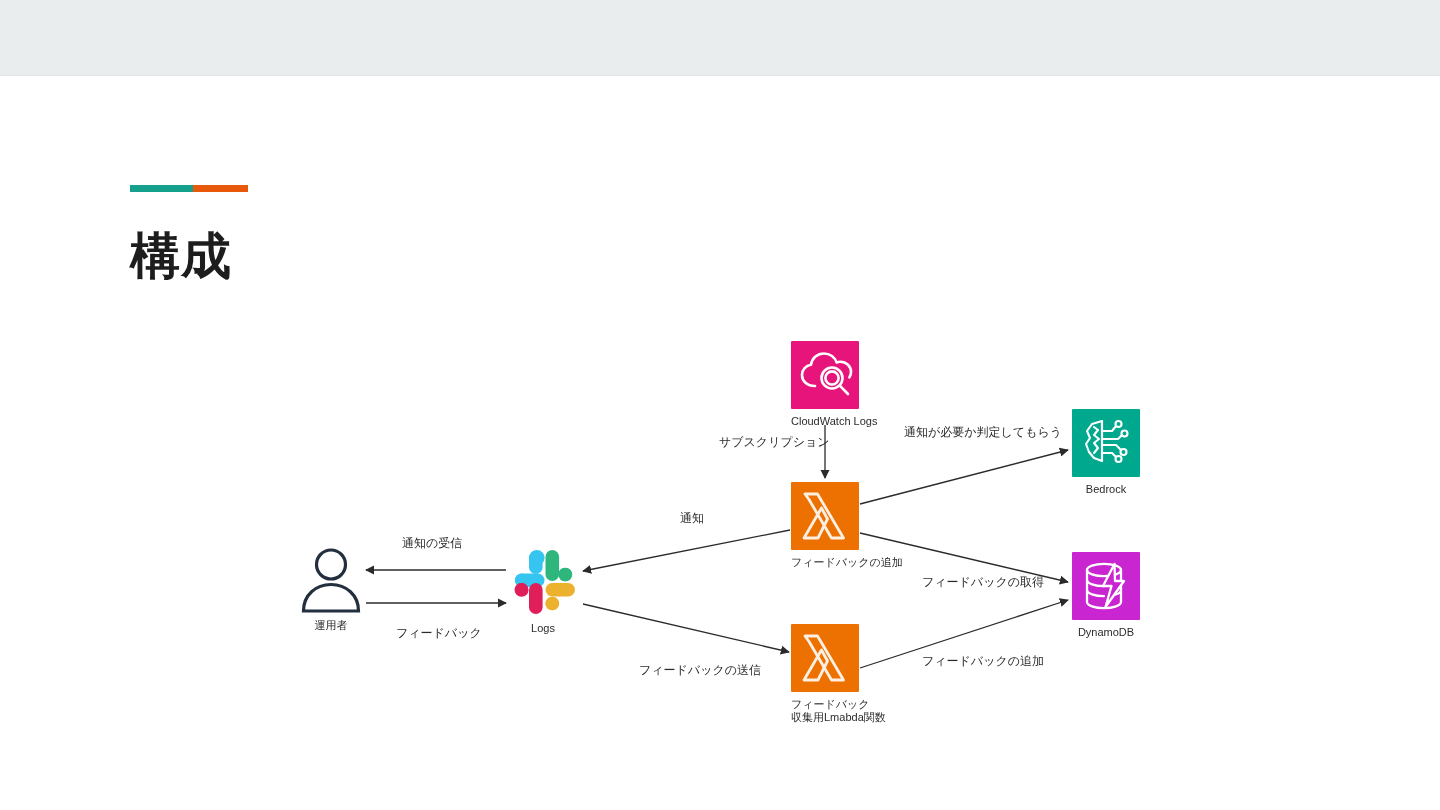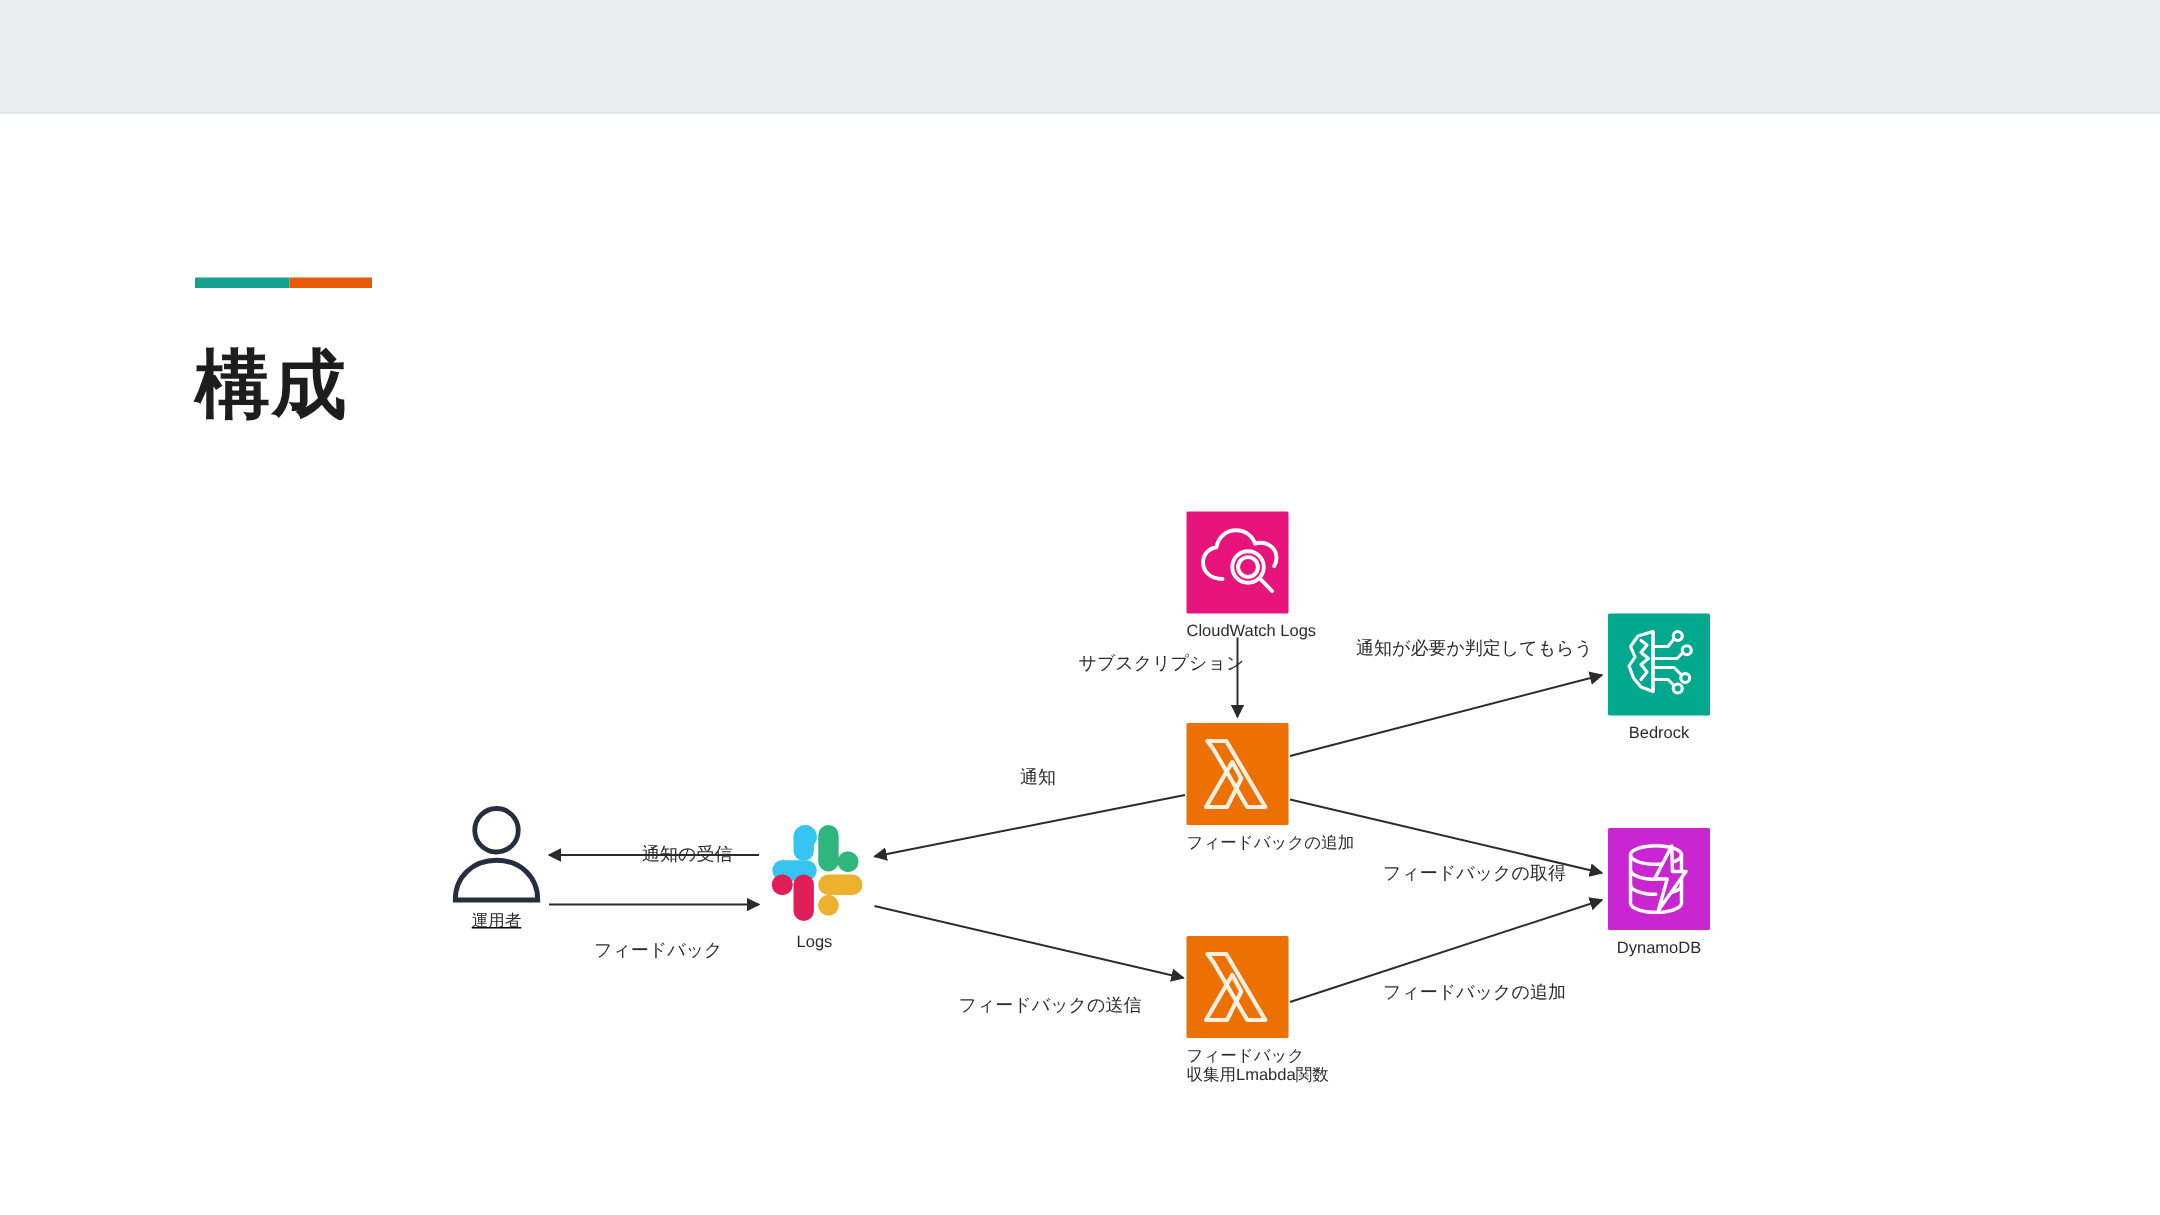--- a/index.html
+++ b/index.html
@@ -232,21 +232,21 @@
           <circle cx="46.5" cy="15" r="3"></circle>
           <circle cx="52.5" cy="24.5" r="3"></circle>
           <circle cx="51.5" cy="43" r="3"></circle>
           <circle cx="46.5" cy="50" r="3"></circle>
         </g>
       </svg>
     </div>
     <div class="node-label">Bedrock</div>
   </div>
 
-  <div class="node" style="left:297px; top:534px; width:68px;text-decoration:underline;">
+  <div class="node" style="left:297px; top:545px; width:68px;">
     <div class="person-wrap">
       <svg viewBox="0 0 68 68" width="68" height="68" xmlns="http://www.w3.org/2000/svg">
         <g fill="none" stroke="#232f3e" stroke-width="3.2" stroke-linecap="round">
           <circle cx="34" cy="19.5" r="14.5"></circle>
           <path d="M6.5 66 C6.5 50 18.8 39.5 34 39.5 C49.2 39.5 61.5 50 61.5 66 Z"></path>
         </g>
       </svg>
     </div>
     <div class="node-label">運用者</div>
   </div>
@@ -275,21 +275,21 @@
     </div>
     <div class="node-label">Logs</div>
   </div>
 
   <div class="edge-label" style="left:719px; top:435px;">サブスクリプション</div>
 
   <div class="edge-label" style="left:904px; top:425px;">通知が必要か判定してもらう</div>
 
   <div class="edge-label" style="left:680px; top:511px;">通知</div>
 
-  <div class="edge-label" style="left:428px; top:536px;margin-top:26px;">通知の受信</div>
+  <div class="edge-label" style="left:402px; top:536px;">通知の受信</div>
 
   <div class="edge-label" style="left:396px; top:626px;">フィードバック</div>
 
   <div class="edge-label" style="left:639px; top:663px;">フィードバックの送信</div>
 
   <div class="edge-label" style="left:922px; top:575px;">フィードバックの取得</div>
 
   <div class="edge-label" style="left:922px; top:654px;">フィードバックの追加</div>
 
 </div>

